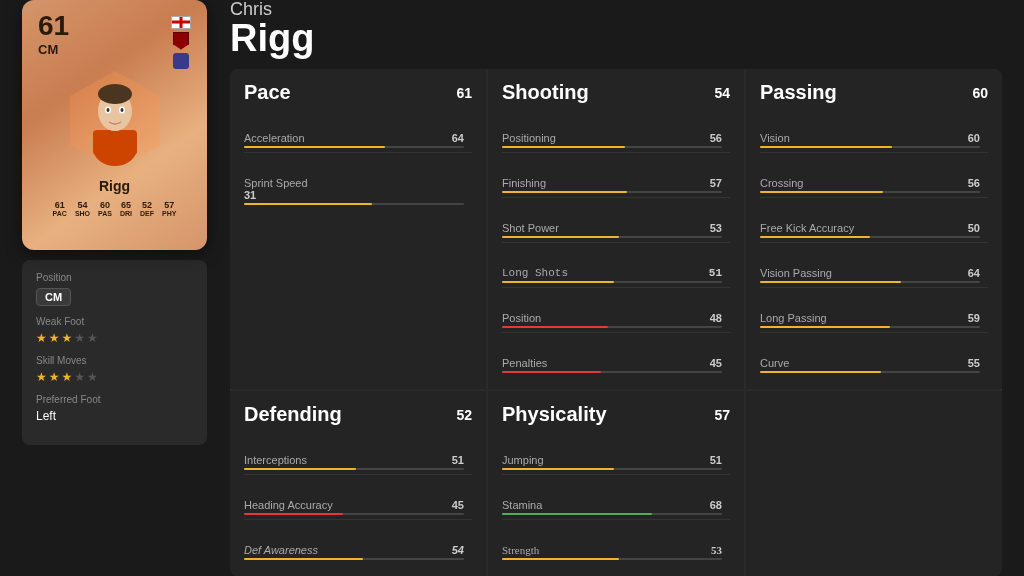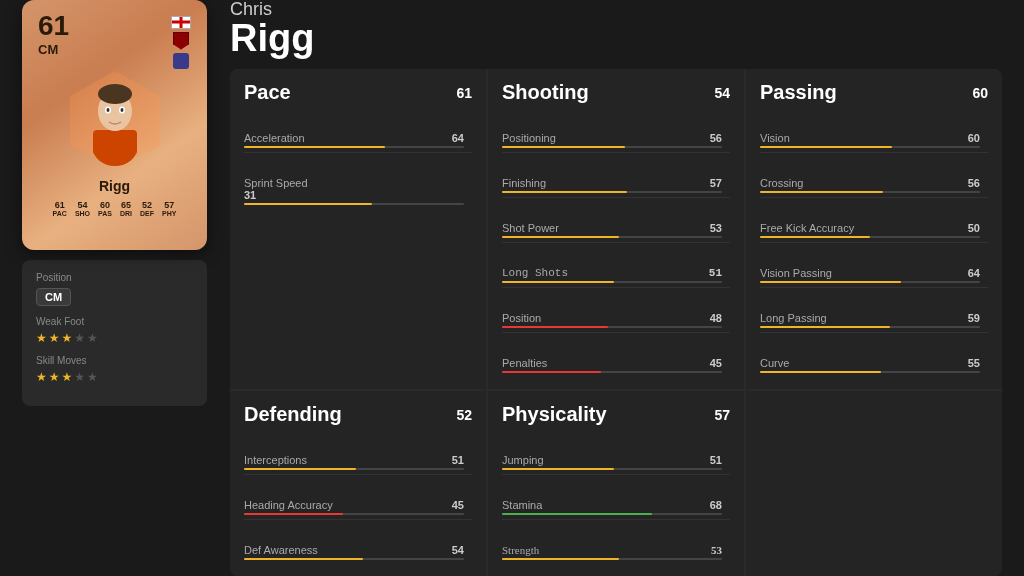--- a/index.html
+++ b/index.html
@@ -359,20 +359,24 @@
       <div class="info-row">
         <div class="info-label">Skill Moves</div>
         <div class="stars">
           <span class="star filled">★</span>
           <span class="star filled">★</span>
           <span class="star filled">★</span>
           <span class="star empty">★</span>
           <span class="star empty">★</span>
         </div>
       </div>
+      <div class="info-row">
+        <div class="info-label">Preferred Foot</div>
+        <div class="info-value">Left</div>
+      </div>
     </div>
   </div>
 
   <div class="right-panel">
     <div class="player-name-header">
       <div class="player-first-name">Chris</div>
       <div class="player-last-name">Rigg</div>
     </div>
 
     <div class="stats-grid">
@@ -574,21 +578,21 @@
               <span class="stat-name">Heading Accuracy</span>
               <span class="stat-value">45</span>
             </div>
             <div class="stat-bar-container">
               <div class="stat-bar bar-red" style="width:45%"></div>
             </div>
           </div>
         </div>
         <div class="stat-row">
           <div class="stat-row-inner">
-            <div style="display:flex;justify-content:space-between;">
+            <div style="display:flex;justify-content:space-between;font-style:italic;">
               <span class="stat-name">Def Awareness</span>
               <span class="stat-value">54</span>
             </div>
             <div class="stat-bar-container">
               <div class="stat-bar bar-yellow" style="width:54%"></div>
             </div>
           </div>
         </div>
       </div>
 

